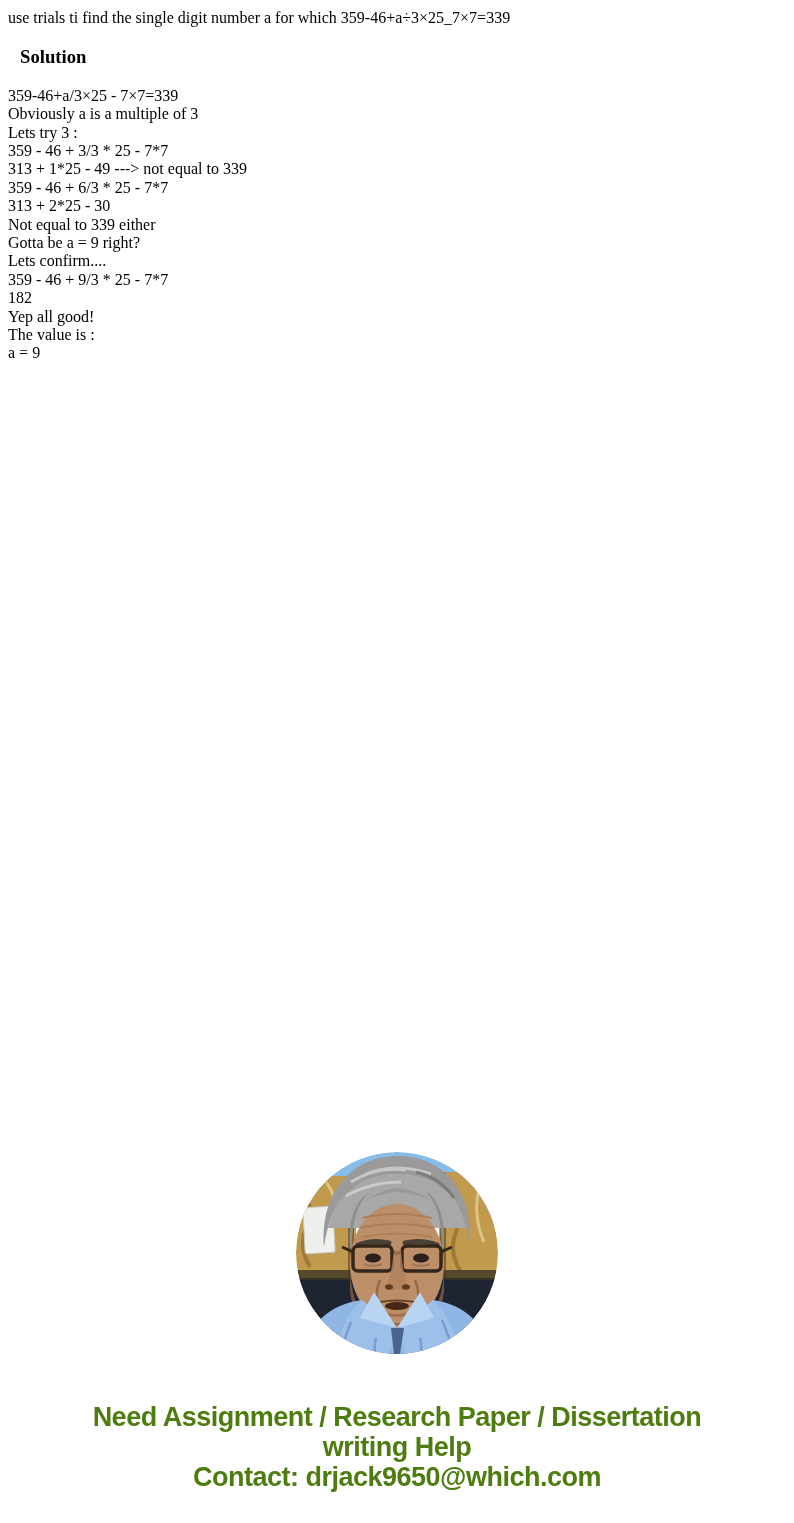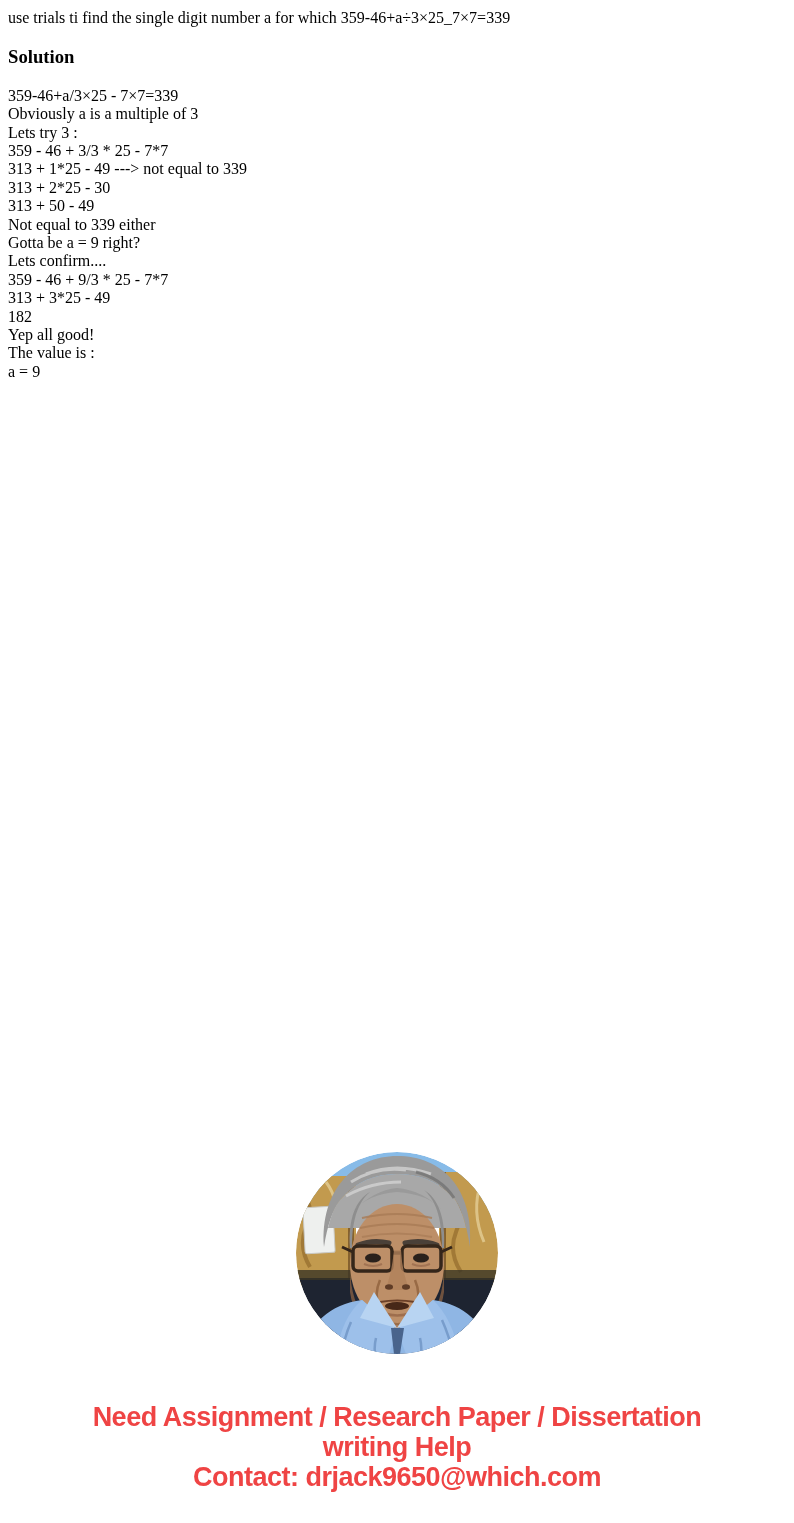--- a/index.html
+++ b/index.html
@@ -21,21 +21,21 @@
   }
   .content p {
     font-size: 16px;
     line-height: 1.15;
     margin: 0 0;
   }
   .content p:first-child { margin-top: 0; }
   .content h3 {
     font-size: 18.7px;
     font-weight: bold;
-    margin: 19px 0;
+    margin: 19px 12px;
     line-height: 1.15;
   }
   .avatar-wrap {
     position: absolute;
     top: 1152px;
     left: 296px;
     width: 202px;
     height: 202px;
     border-radius: 50%;
     overflow: hidden;
@@ -45,43 +45,42 @@
     position: absolute;
     top: 1402px;
     left: 0;
     width: 100%;
     text-align: center;
     font-family: "Liberation Sans", sans-serif;
     font-weight: 700;
     font-size: 27px;
     line-height: 30px;
     letter-spacing: -0.5px;
-    color: #ef4444;
+    color: #4d7c0f;
   }
 </style>
 </head>
 <body>
 
 <div class="page">
 
   <div class="content">
     <p>use trials ti find the single digit number a for which 359-46+a÷3×25_7×7=339</p>
     <h3>Solution</h3>
     <p>359-46+a/3×25 - 7×7=339</p>
     <p>Obviously a is a multiple of 3</p>
     <p>Lets try 3 :</p>
     <p>359 - 46 + 3/3 * 25 - 7*7</p>
     <p>313 + 1*25 - 49 ---&gt; not equal to 339</p>
+    <p>359 - 46 + 6/3 * 25 - 7*7</p>
     <p>313 + 2*25 - 30</p>
-    <p>313 + 50 - 49</p>
     <p>Not equal to 339 either</p>
     <p>Gotta be a = 9 right?</p>
     <p>Lets confirm....</p>
     <p>359 - 46 + 9/3 * 25 - 7*7</p>
-    <p>313 + 3*25 - 49</p>
     <p>182</p>
     <p>Yep all good!</p>
     <p>The value is :</p>
     <p>a = 9</p>
   </div>
 
   <div class="avatar-wrap">
     <svg viewBox="0 0 202 202" aria-hidden="true">
       <defs>
         <clipPath id="circleClip">

